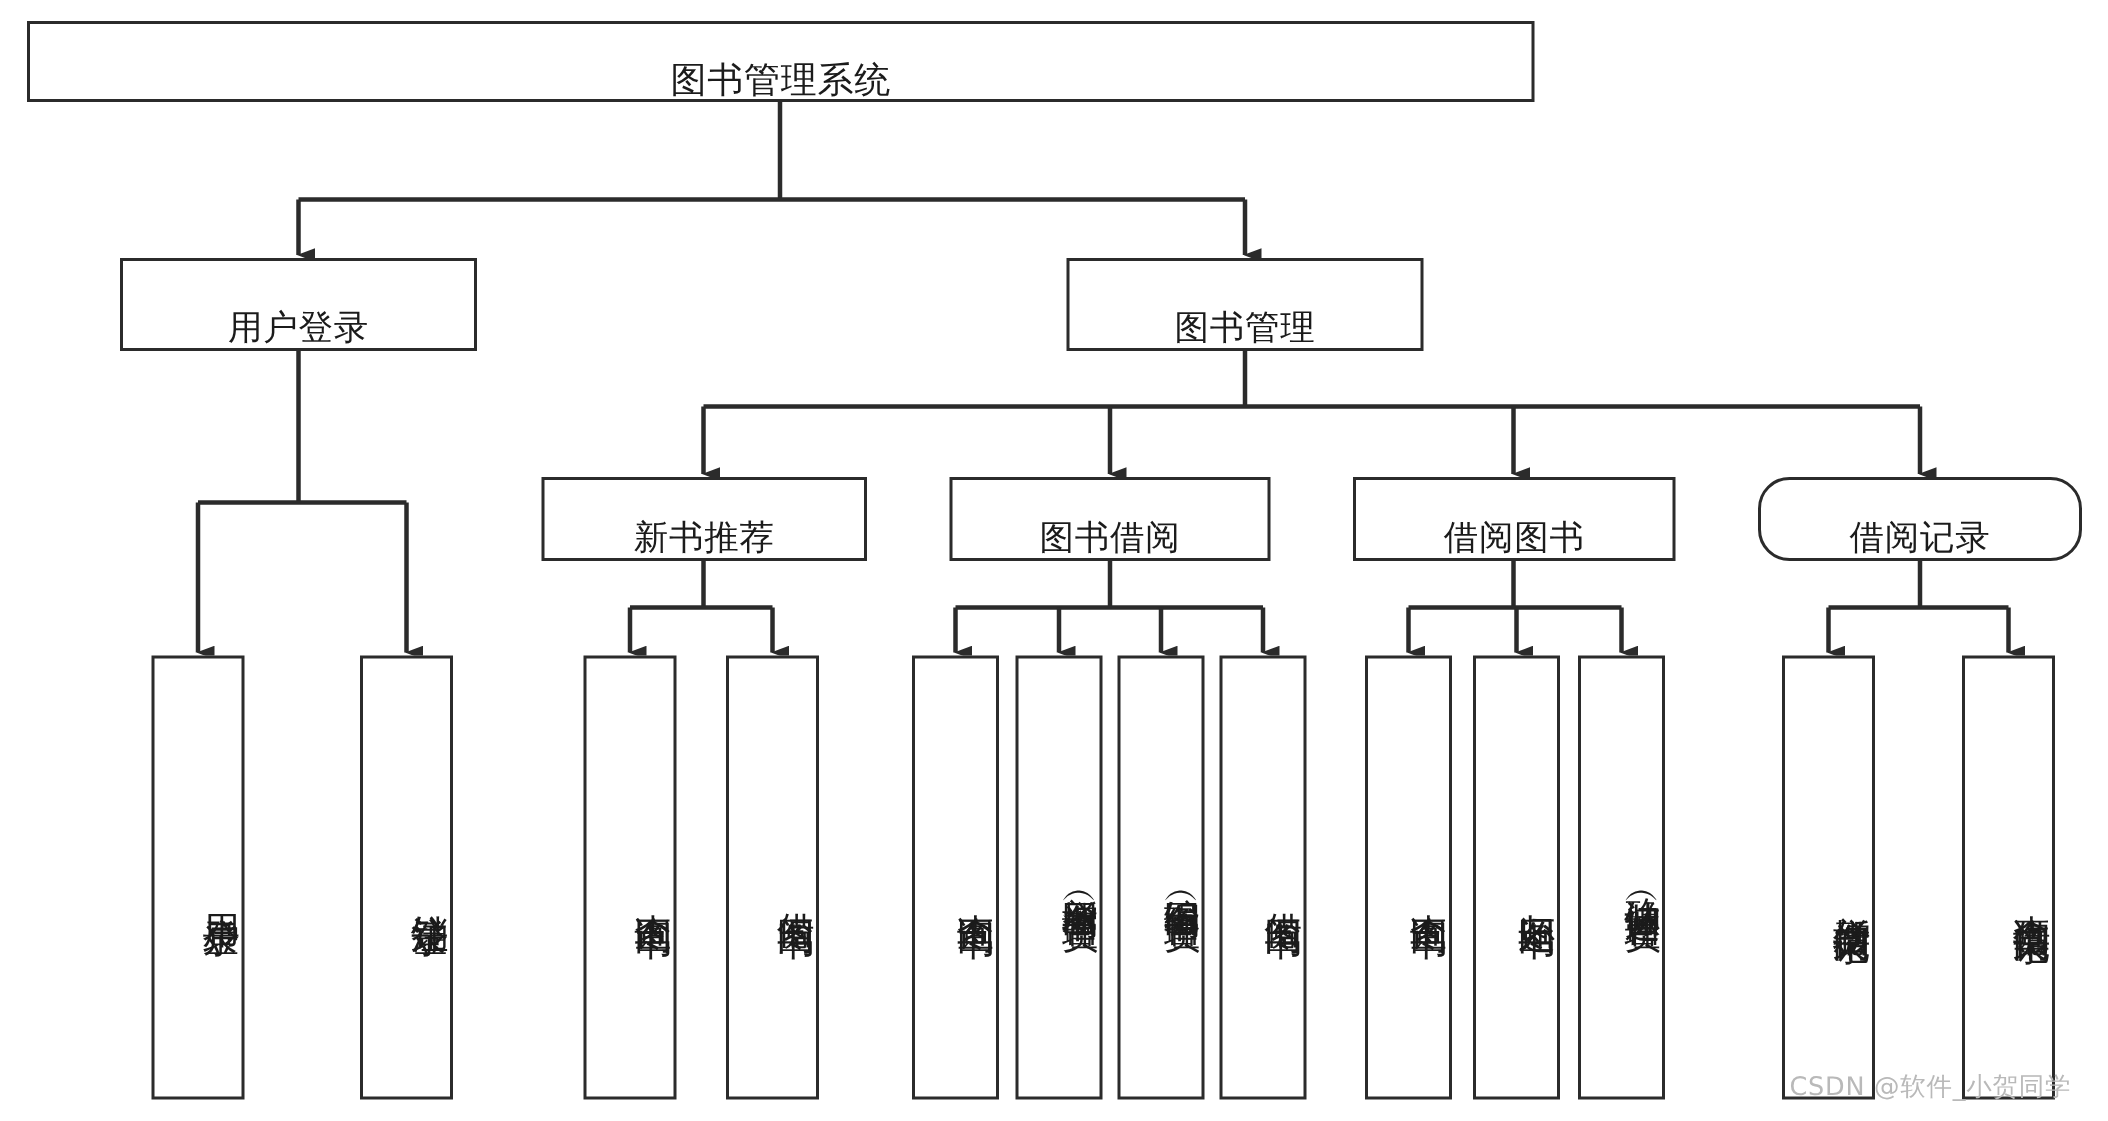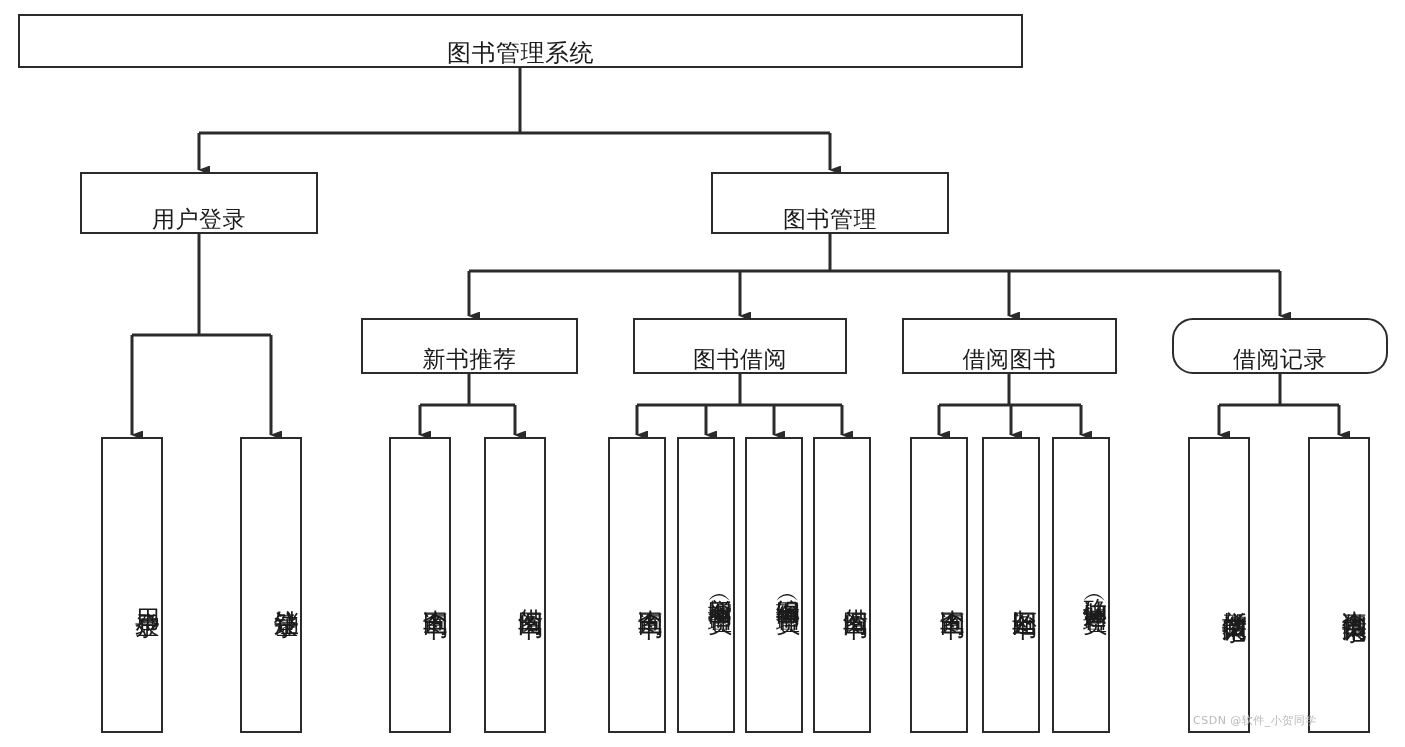--- a/index.html
+++ b/index.html
@@ -61,21 +61,21 @@
   .node .hlabel {
     display: block;
     white-space: nowrap;
   }
   #root-node {
     font-size: 24px;
   }
   .watermark {
     position: absolute;
     color: #b9b9b9;
-    font-size: 11px;
+    font-size: 17px;
     letter-spacing: 0.5px;
     white-space: nowrap;
     user-select: none;
   }
 </style>
 </head>
 <body>
 
 <div id="canvas">
 

